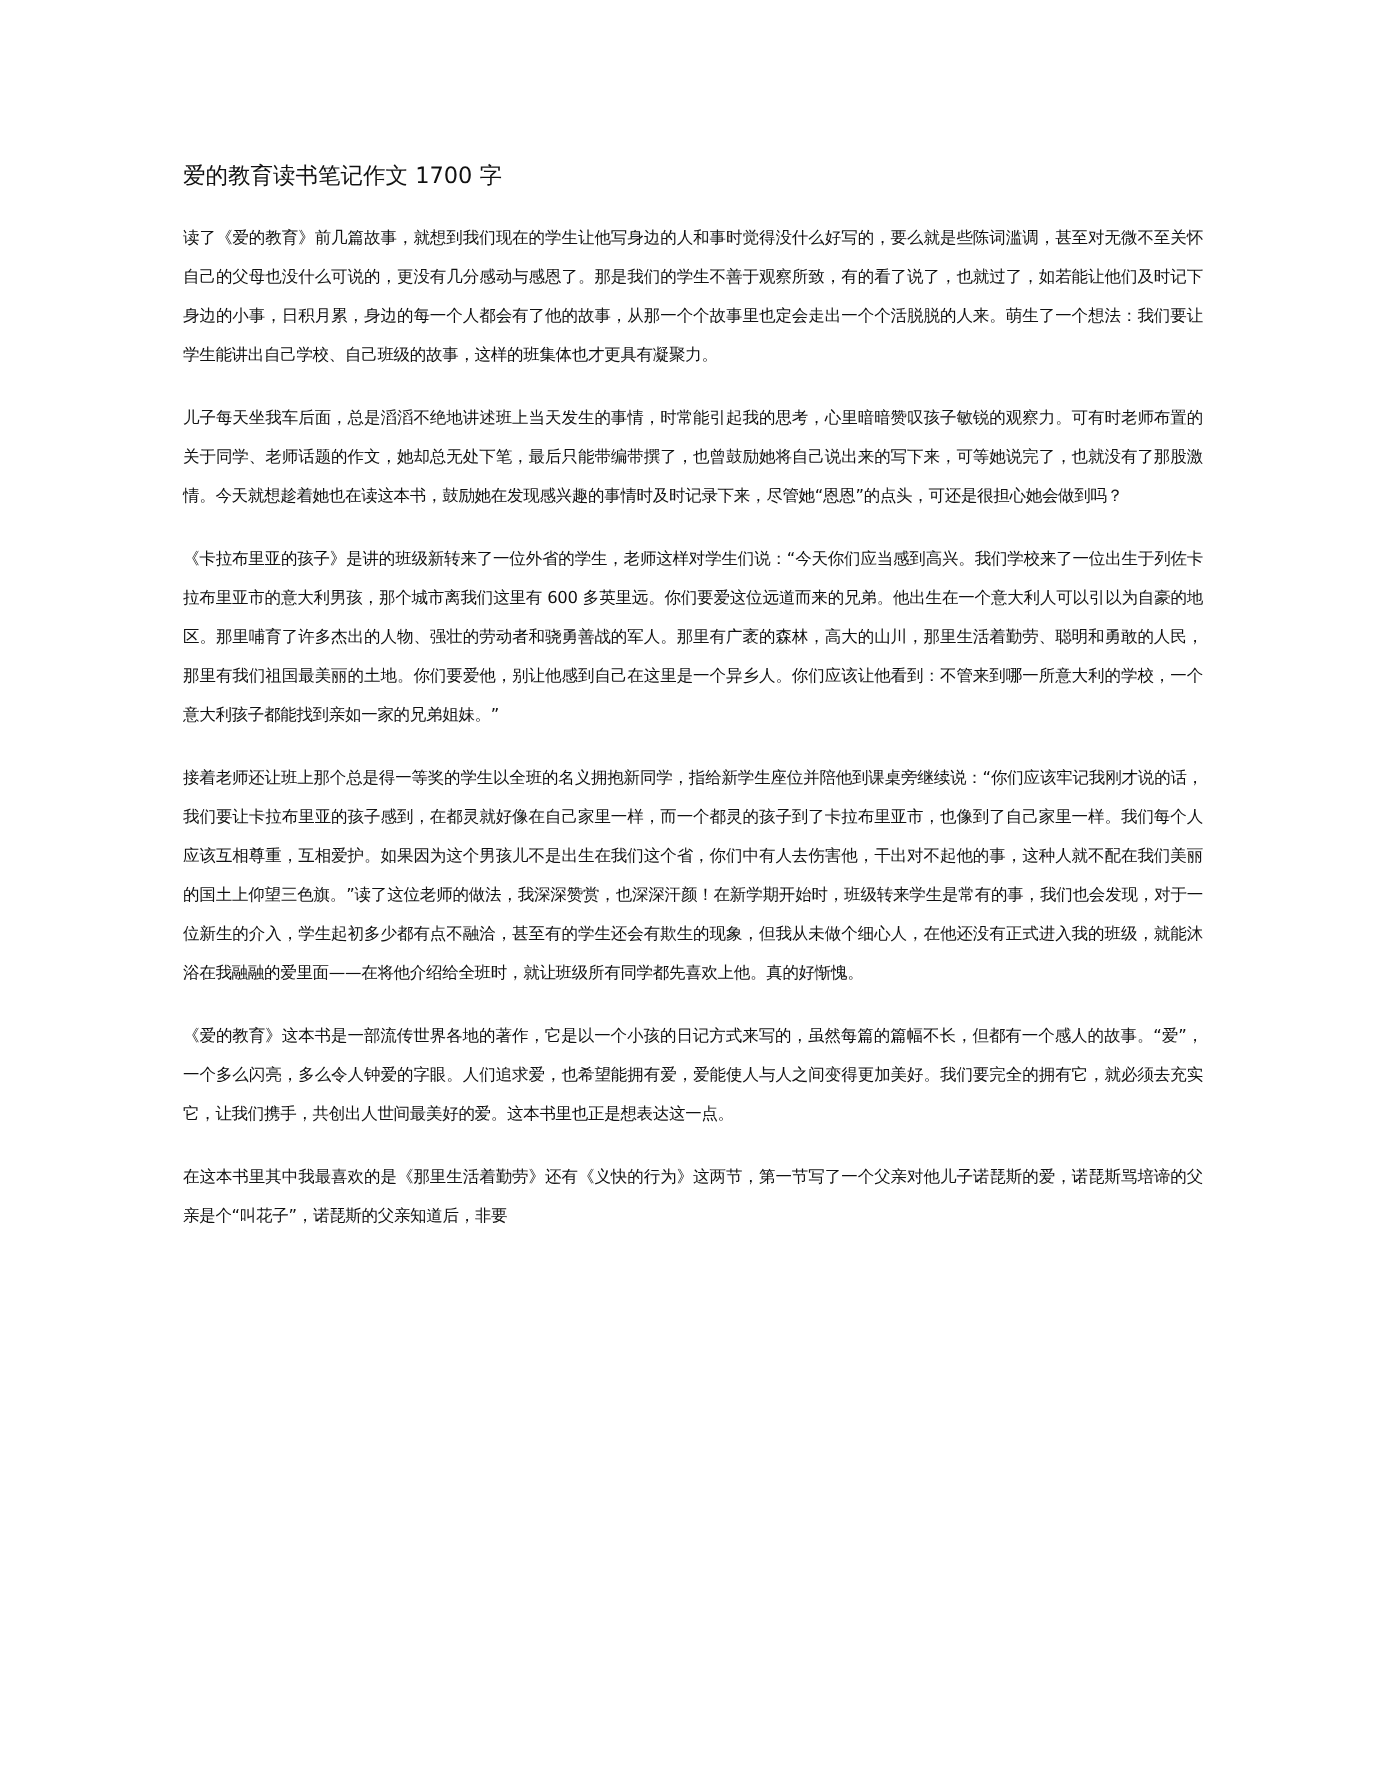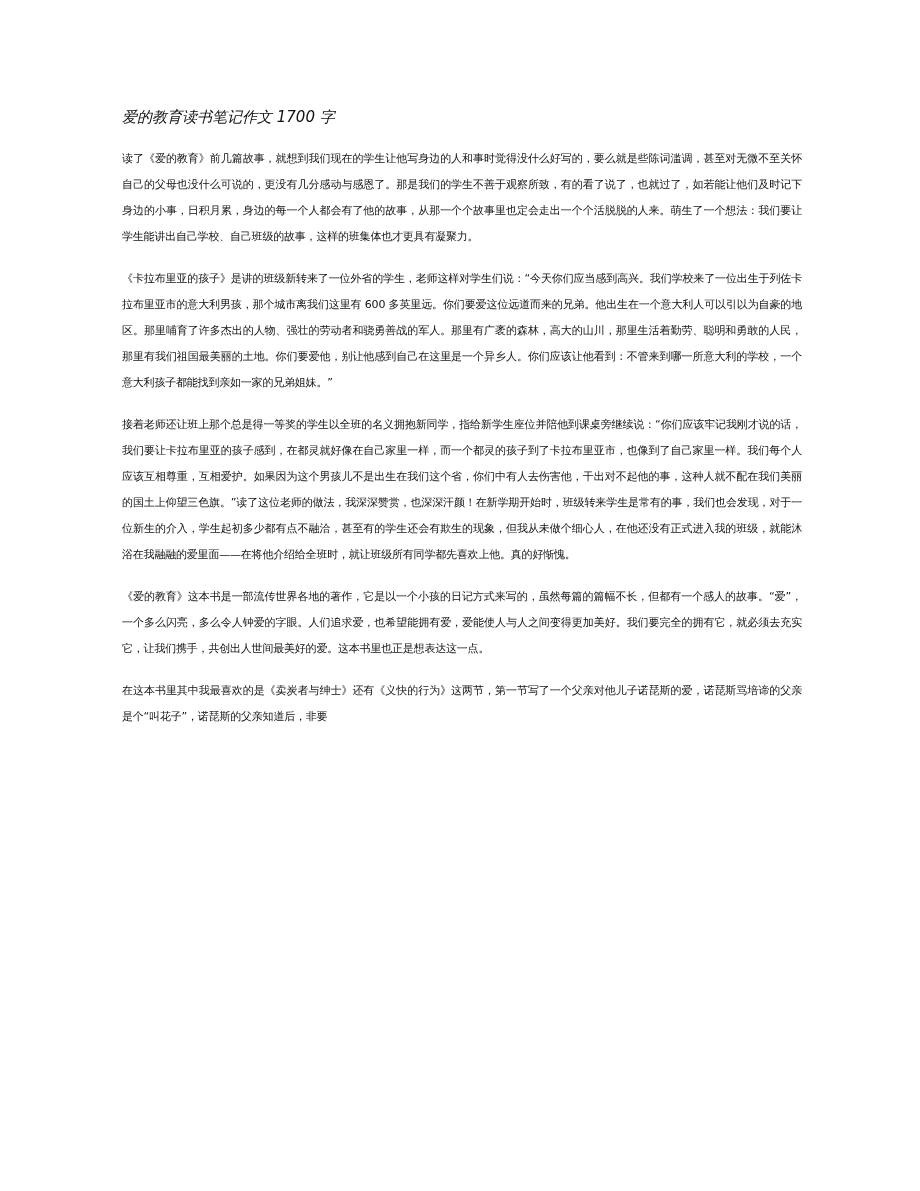--- a/index.html
+++ b/index.html
@@ -1,25 +1,26 @@
 <!DOCTYPE html>
 <html><head>
 <meta charset="utf-8">
 <style>
   html, body { margin: 0; padding: 0; background: #ffffff; }
   body { width: 920px; height: 1191px; position: relative; overflow: hidden;
          font-family: "DejaVu Sans", "Liberation Sans", sans-serif; color: #111111; }
   .page { position: absolute; left: 122px; top: 104px; width: 680px; }
-  .title { font-size: 15px; line-height: 26px; margin: 0 0 16px 0; font-weight: normal; font-style: italic; }
+  .title { font-size: 15px; line-height: 26px; margin: 0 0 16px 0; font-weight: normal; }
   .para { font-size: 11px; line-height: 26px; margin: 0 0 16px 0; letter-spacing: -0.2px;
           text-align: justify; word-break: break-all; }
 </style>
 </head>
 <body>
 
 <div class="page">
   <div class="title">爱的教育读书笔记作文 1700 字</div>
   <p class="para">读了《爱的教育》前几篇故事，就想到我们现在的学生让他写身边的人和事时觉得没什么好写的，要么就是些陈词滥调，甚至对无微不至关怀自己的父母也没什么可说的，更没有几分感动与感恩了。那是我们的学生不善于观察所致，有的看了说了，也就过了，如若能让他们及时记下身边的小事，日积月累，身边的每一个人都会有了他的故事，从那一个个故事里也定会走出一个个活脱脱的人来。萌生了一个想法：我们要让学生能讲出自己学校、自己班级的故事，这样的班集体也才更具有凝聚力。</p>
+  <p class="para">儿子每天坐我车后面，总是滔滔不绝地讲述班上当天发生的事情，时常能引起我的思考，心里暗暗赞叹孩子敏锐的观察力。可有时老师布置的关于同学、老师话题的作文，她却总无处下笔，最后只能带编带撰了，也曾鼓励她将自己说出来的写下来，可等她说完了，也就没有了那股激情。今天就想趁着她也在读这本书，鼓励她在发现感兴趣的事情时及时记录下来，尽管她“恩恩”的点头，可还是很担心她会做到吗？</p>
   <p class="para">《卡拉布里亚的孩子》是讲的班级新转来了一位外省的学生，老师这样对学生们说：“今天你们应当感到高兴。我们学校来了一位出生于列佐卡拉布里亚市的意大利男孩，那个城市离我们这里有 600 多英里远。你们要爱这位远道而来的兄弟。他出生在一个意大利人可以引以为自豪的地区。那里哺育了许多杰出的人物、强壮的劳动者和骁勇善战的军人。那里有广袤的森林，高大的山川，那里生活着勤劳、聪明和勇敢的人民，那里有我们祖国最美丽的土地。你们要爱他，别让他感到自己在这里是一个异乡人。你们应该让他看到：不管来到哪一所意大利的学校，一个意大利孩子都能找到亲如一家的兄弟姐妹。”</p>
   <p class="para">接着老师还让班上那个总是得一等奖的学生以全班的名义拥抱新同学，指给新学生座位并陪他到课桌旁继续说：“你们应该牢记我刚才说的话，我们要让卡拉布里亚的孩子感到，在都灵就好像在自己家里一样，而一个都灵的孩子到了卡拉布里亚市，也像到了自己家里一样。我们每个人应该互相尊重，互相爱护。如果因为这个男孩儿不是出生在我们这个省，你们中有人去伤害他，干出对不起他的事，这种人就不配在我们美丽的国土上仰望三色旗。”读了这位老师的做法，我深深赞赏，也深深汗颜！在新学期开始时，班级转来学生是常有的事，我们也会发现，对于一位新生的介入，学生起初多少都有点不融洽，甚至有的学生还会有欺生的现象，但我从未做个细心人，在他还没有正式进入我的班级，就能沐浴在我融融的爱里面——在将他介绍给全班时，就让班级所有同学都先喜欢上他。真的好惭愧。</p>
   <p class="para">《爱的教育》这本书是一部流传世界各地的著作，它是以一个小孩的日记方式来写的，虽然每篇的篇幅不长，但都有一个感人的故事。“爱”，一个多么闪亮，多么令人钟爱的字眼。人们追求爱，也希望能拥有爱，爱能使人与人之间变得更加美好。我们要完全的拥有它，就必须去充实它，让我们携手，共创出人世间最美好的爱。这本书里也正是想表达这一点。</p>
-  <p class="para">在这本书里其中我最喜欢的是《卖炭者与绅士》还有《义快的行为》这两节，第一节写了一个父亲对他儿子诺琵斯的爱，诺琵斯骂培谛的父亲是个“叫花子”，诺琵斯的父亲知道后，非要</p>
+  <p class="para">在这本书里其中我最喜欢的是《那里生活着勤劳》还有《义快的行为》这两节，第一节写了一个父亲对他儿子诺琵斯的爱，诺琵斯骂培谛的父亲是个“叫花子”，诺琵斯的父亲知道后，非要</p>
 </div>
 
 </body></html>

